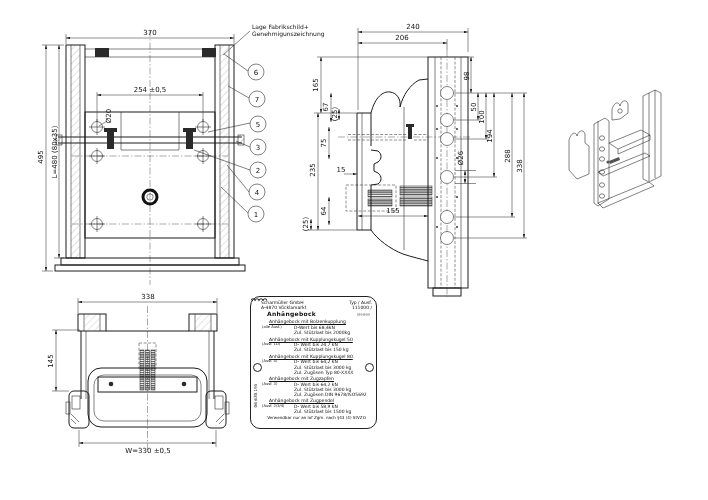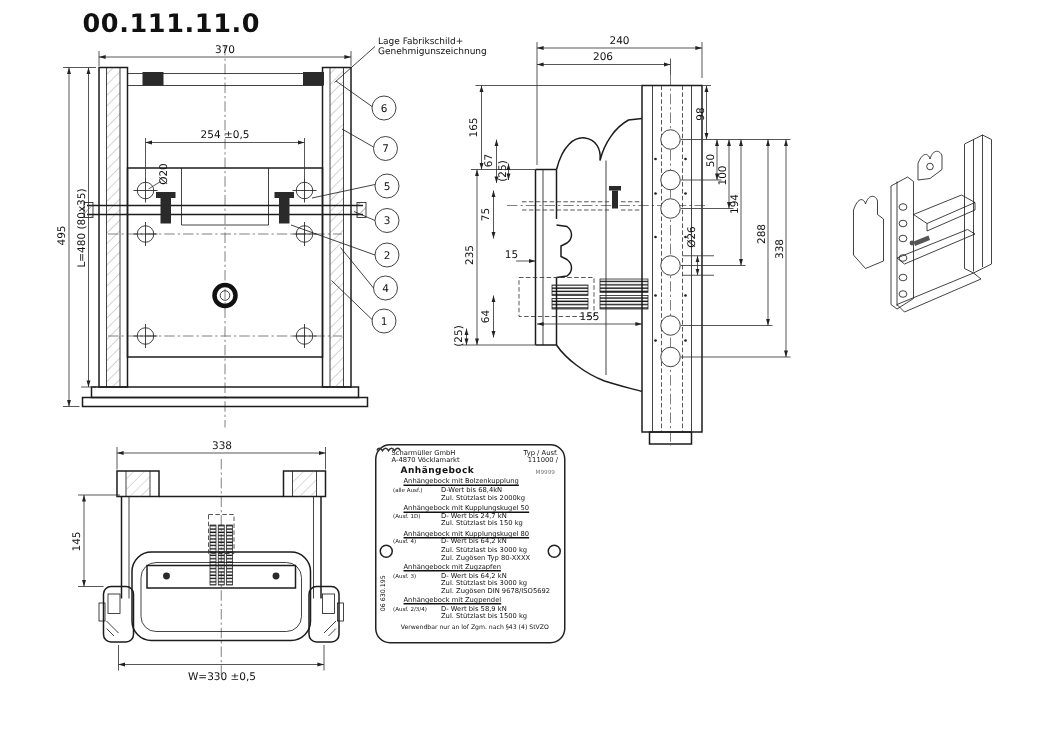--- a/index.html
+++ b/index.html
@@ -38,21 +38,20 @@
              font-size:4.2px;text-align:center;}
   .np-hole{position:absolute;width:7px;height:7px;border:1px solid #222;border-radius:50%;
            top:66px;background:#fff;}
   .np-hole.left{left:2px;} .np-hole.right{right:2px;}
 </style>
 </head>
 <body>
 
 <div class="page">
 
-<div class="title">00.111.11.0</div>
 
 <svg width="708" height="500" viewBox="0 0 708 500">
   <defs>
     <marker id="a" viewBox="0 0 10 6" refX="10" refY="3" markerWidth="8" markerHeight="5" orient="auto-start-reverse">
       <path d="M0,0 L10,3 L0,6 z" fill="#222"></path>
     </marker>
     <pattern id="hatch" width="5" height="5" patternUnits="userSpaceOnUse" patternTransform="rotate(45)">
       <line x1="0" y1="0" x2="0" y2="5" stroke="#666" stroke-width="0.7"></line>
     </pattern>
     <pattern id="threads" width="4" height="2.2" patternUnits="userSpaceOnUse">

